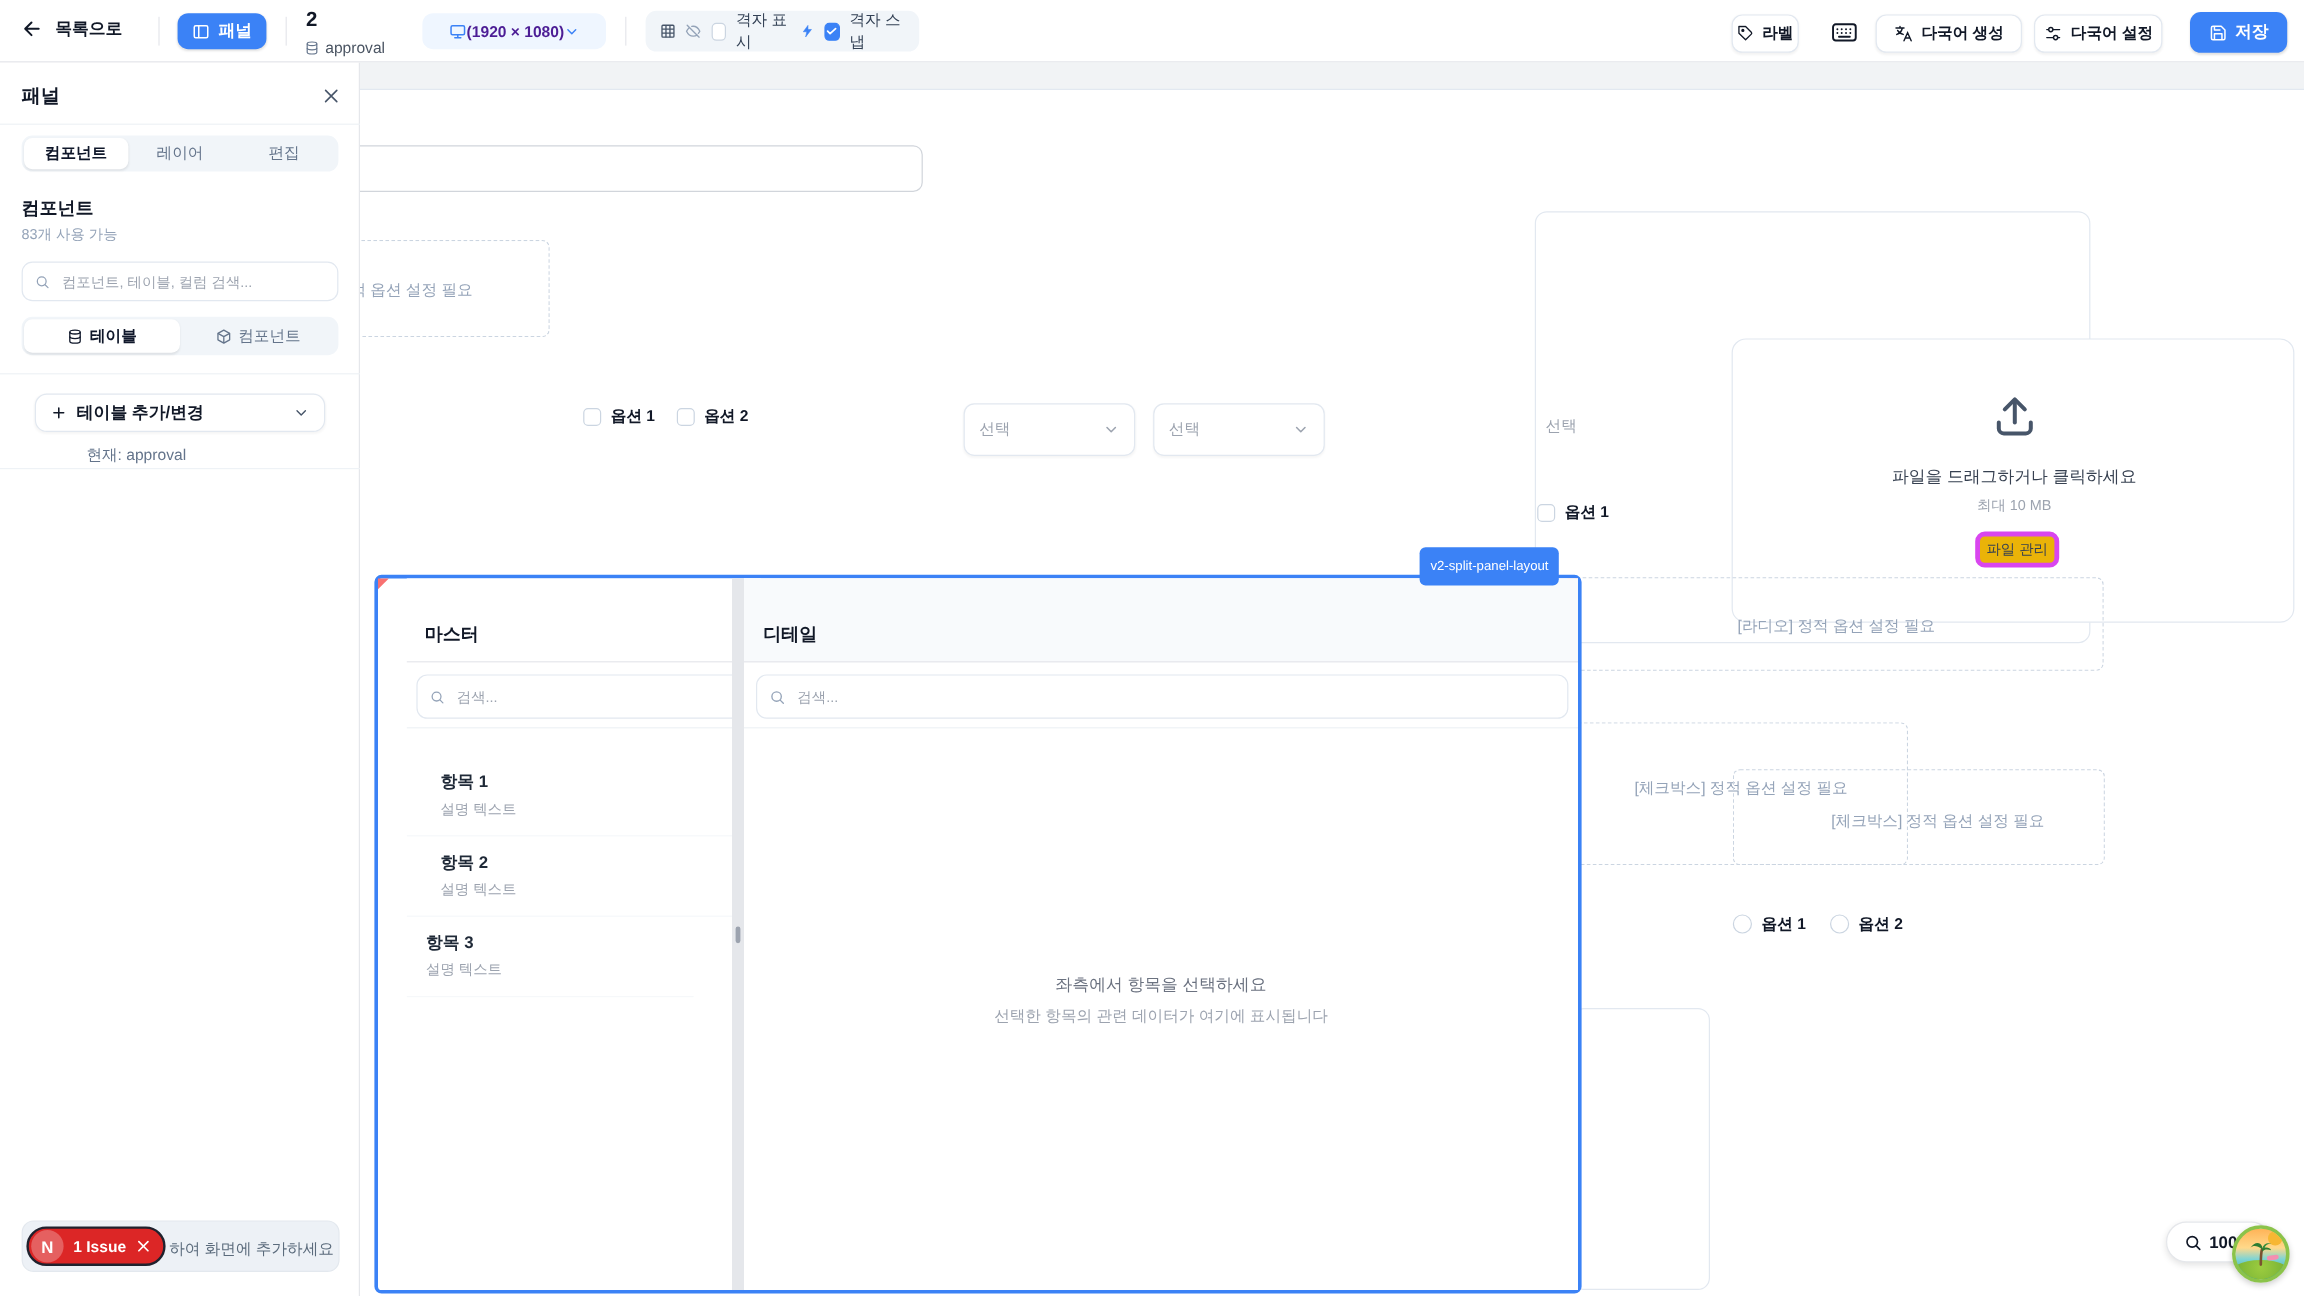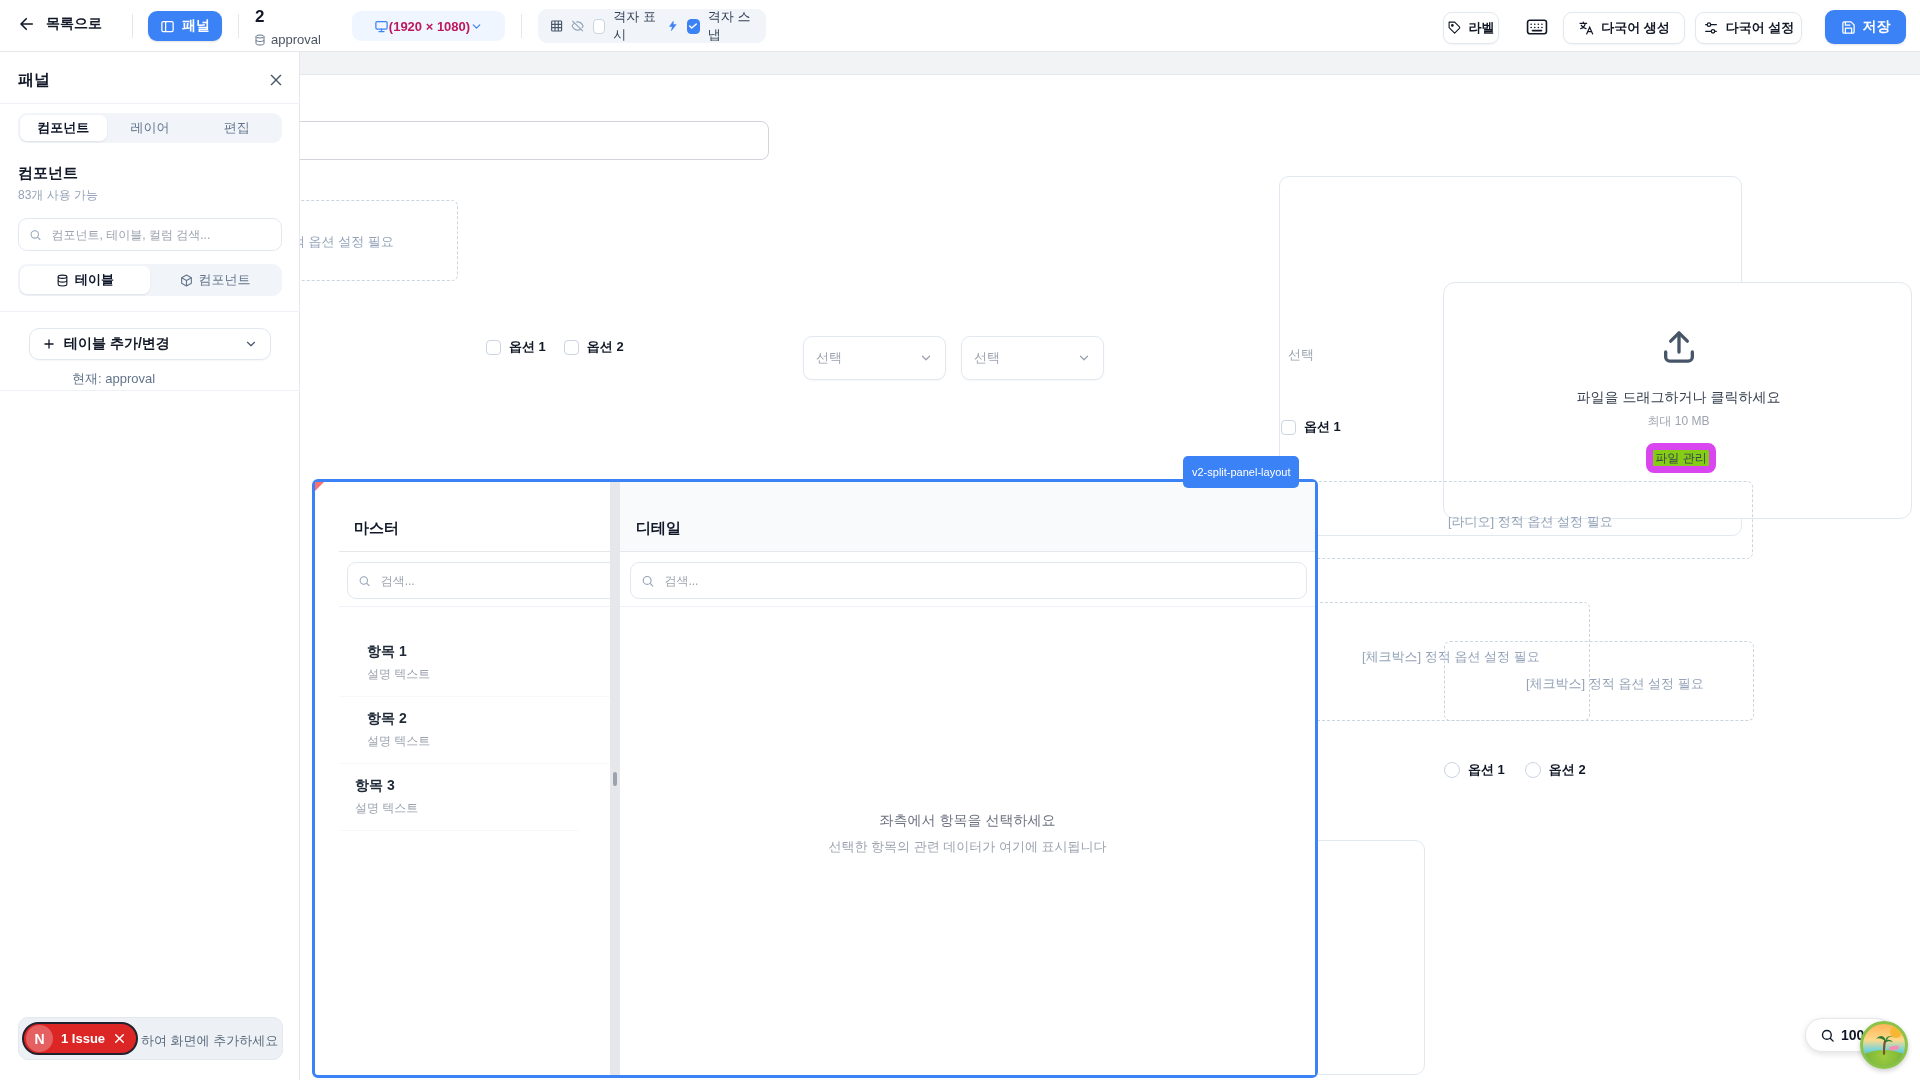--- a/index.html
+++ b/index.html
@@ -8,21 +8,21 @@
   .abs{position:absolute;box-sizing:border-box;}
   svg{display:block;}
   
   .toolbar{left:0;top:0;width:1920px;height:52px;background:#fff;border-bottom:1px solid #e5e7eb;z-index:60;}
   .tbtxt{font-size:14px;font-weight:700;color:#111827;}
   .vdiv{width:1px;height:24px;background:#e5e7eb;top:14px;}
   .bluebtn{background:#3b82f6;color:#fff;border-radius:9px;display:flex;align-items:center;gap:7px;justify-content:center;box-shadow:0 1px 2px rgba(0,0,0,.12);cursor:pointer;}
   .bluebtn span{font-size:14px;font-weight:600;}
   .outbtn{background:#fff;border:1px solid #e2e8f0;border-radius:9px;display:flex;align-items:center;gap:7px;justify-content:center;box-shadow:0 1px 2px rgba(0,0,0,.05);cursor:pointer;}
   .outbtn span{font-size:13px;font-weight:600;color:#111827;}
-  .respill{background:#eff6ff;border-radius:9px;display:flex;align-items:center;gap:0;justify-content:center;color:#be185d;cursor:pointer;}
+  .respill{background:#eff6ff;border-radius:9px;display:flex;align-items:center;gap:0;justify-content:center;color:#4c1d95;cursor:pointer;}
   .respill span{font-size:13px;font-weight:600;}
   .gridgroup{background:#f1f5f9;border-radius:9px;display:flex;align-items:center;gap:8px;padding:0 12px;}
   .gridgroup .lab{font-size:13px;color:#334155;}
   .cb{width:15px;height:15px;border:1.5px solid #cbd5e1;border-radius:4px;background:#fff;box-sizing:border-box;}
   .cb.on{background:#3b82f6;border-color:#3b82f6;display:flex;align-items:center;justify-content:center;}
   .pagenum{font-size:17px;font-weight:700;color:#111827;}
   .tname{display:flex;align-items:center;gap:5px;font-size:13px;color:#4b5563;}
   
   .panel{left:0;top:52px;width:300px;height:1028px;background:#fff;border-right:1px solid #e5e7eb;z-index:50;}
   .ptitle{font-size:16px;font-weight:700;color:#111827;}
@@ -43,21 +43,21 @@
   .current{font-size:13px;color:#64748b;margin-left:44px;}
   
   .band{left:300px;top:52px;width:1620px;height:23px;background:#f1f3f5;border-bottom:1px solid #e2e8f0;}
   .artboard{left:300px;top:75px;width:1620px;height:1005px;background:#ffffff;}
   .card{background:#fff;border:1px solid #e2e8f0;}
   .dashed{border:1px dashed #cbd5e1;border-radius:6px;}
   .dashtxt{position:absolute;font-size:13px;color:#94a3b8;white-space:nowrap;}
   .optlabel{font-size:13px;font-weight:700;color:#111827;}
   .selectbox{background:#fff;border:1px solid #e2e8f0;border-radius:9px;display:flex;align-items:center;justify-content:space-between;padding:0 12px;box-shadow:0 1px 2px rgba(0,0,0,.04);color:#9ca3af;font-size:13px;cursor:pointer;}
   .radio{width:16px;height:16px;border:1.5px solid #cbd5e1;border-radius:50%;background:#fff;box-sizing:border-box;}
-  .upbtn{border:7px solid #d946ef;border-radius:8px;background:#84cc16;display:flex;justify-content:center;font-size:12px;color:#374151;cursor:pointer;}
+  .upbtn{border:4px solid #d946ef;border-radius:8px;background:#eab308;display:flex;align-items:center;justify-content:center;font-size:12px;color:#374151;cursor:pointer;}
   
   .split{left:312px;top:479px;width:1006px;height:599px;background:#fff;border:3px solid #3b82f6;border-radius:6px;z-index:20;}
   .corner{position:absolute;width:0;height:0;border-style:solid;}
   .mhead{font-size:15px;font-weight:700;color:#111827;}
   .mitem-t{font-size:14px;font-weight:600;color:#1f2937;}
   .mitem-d{font-size:12px;color:#9ca3af;margin-top:5px;}
   .gutter{background:#e5e7eb;}
   .emptyT{font-size:14px;color:#6b7280;text-align:center;}
   .emptyD{font-size:13px;color:#9ca3af;text-align:center;}
   .badge{left:1183px;top:456px;height:18px;background:#3b82f6;border-radius:5px;color:#fff;font-size:11px;display:flex;align-items:center;padding:16px 9px;z-index:25;}

